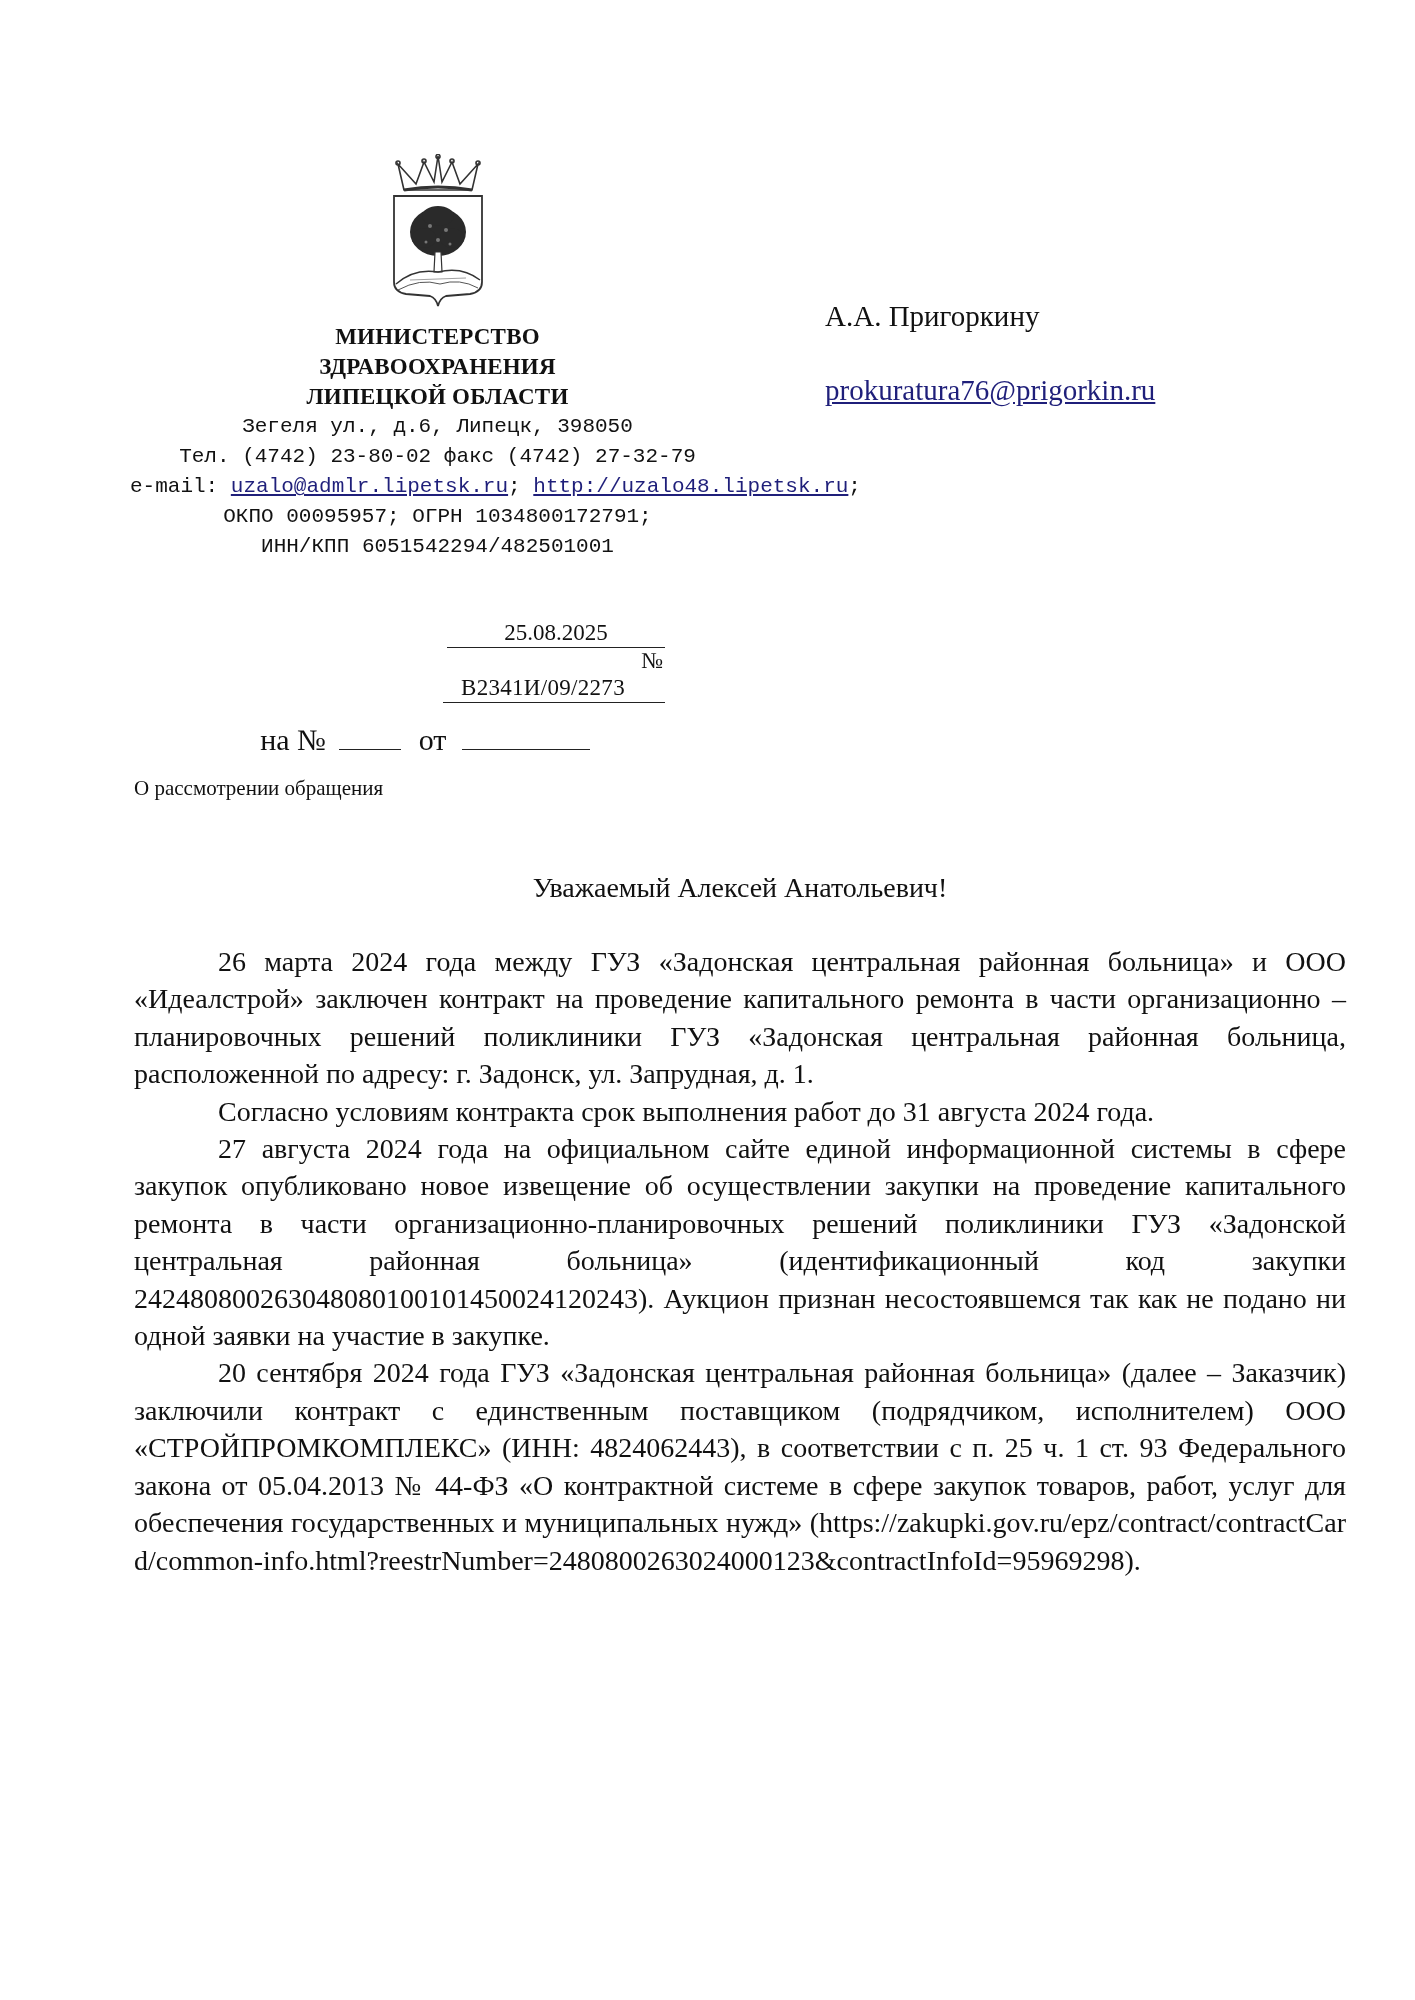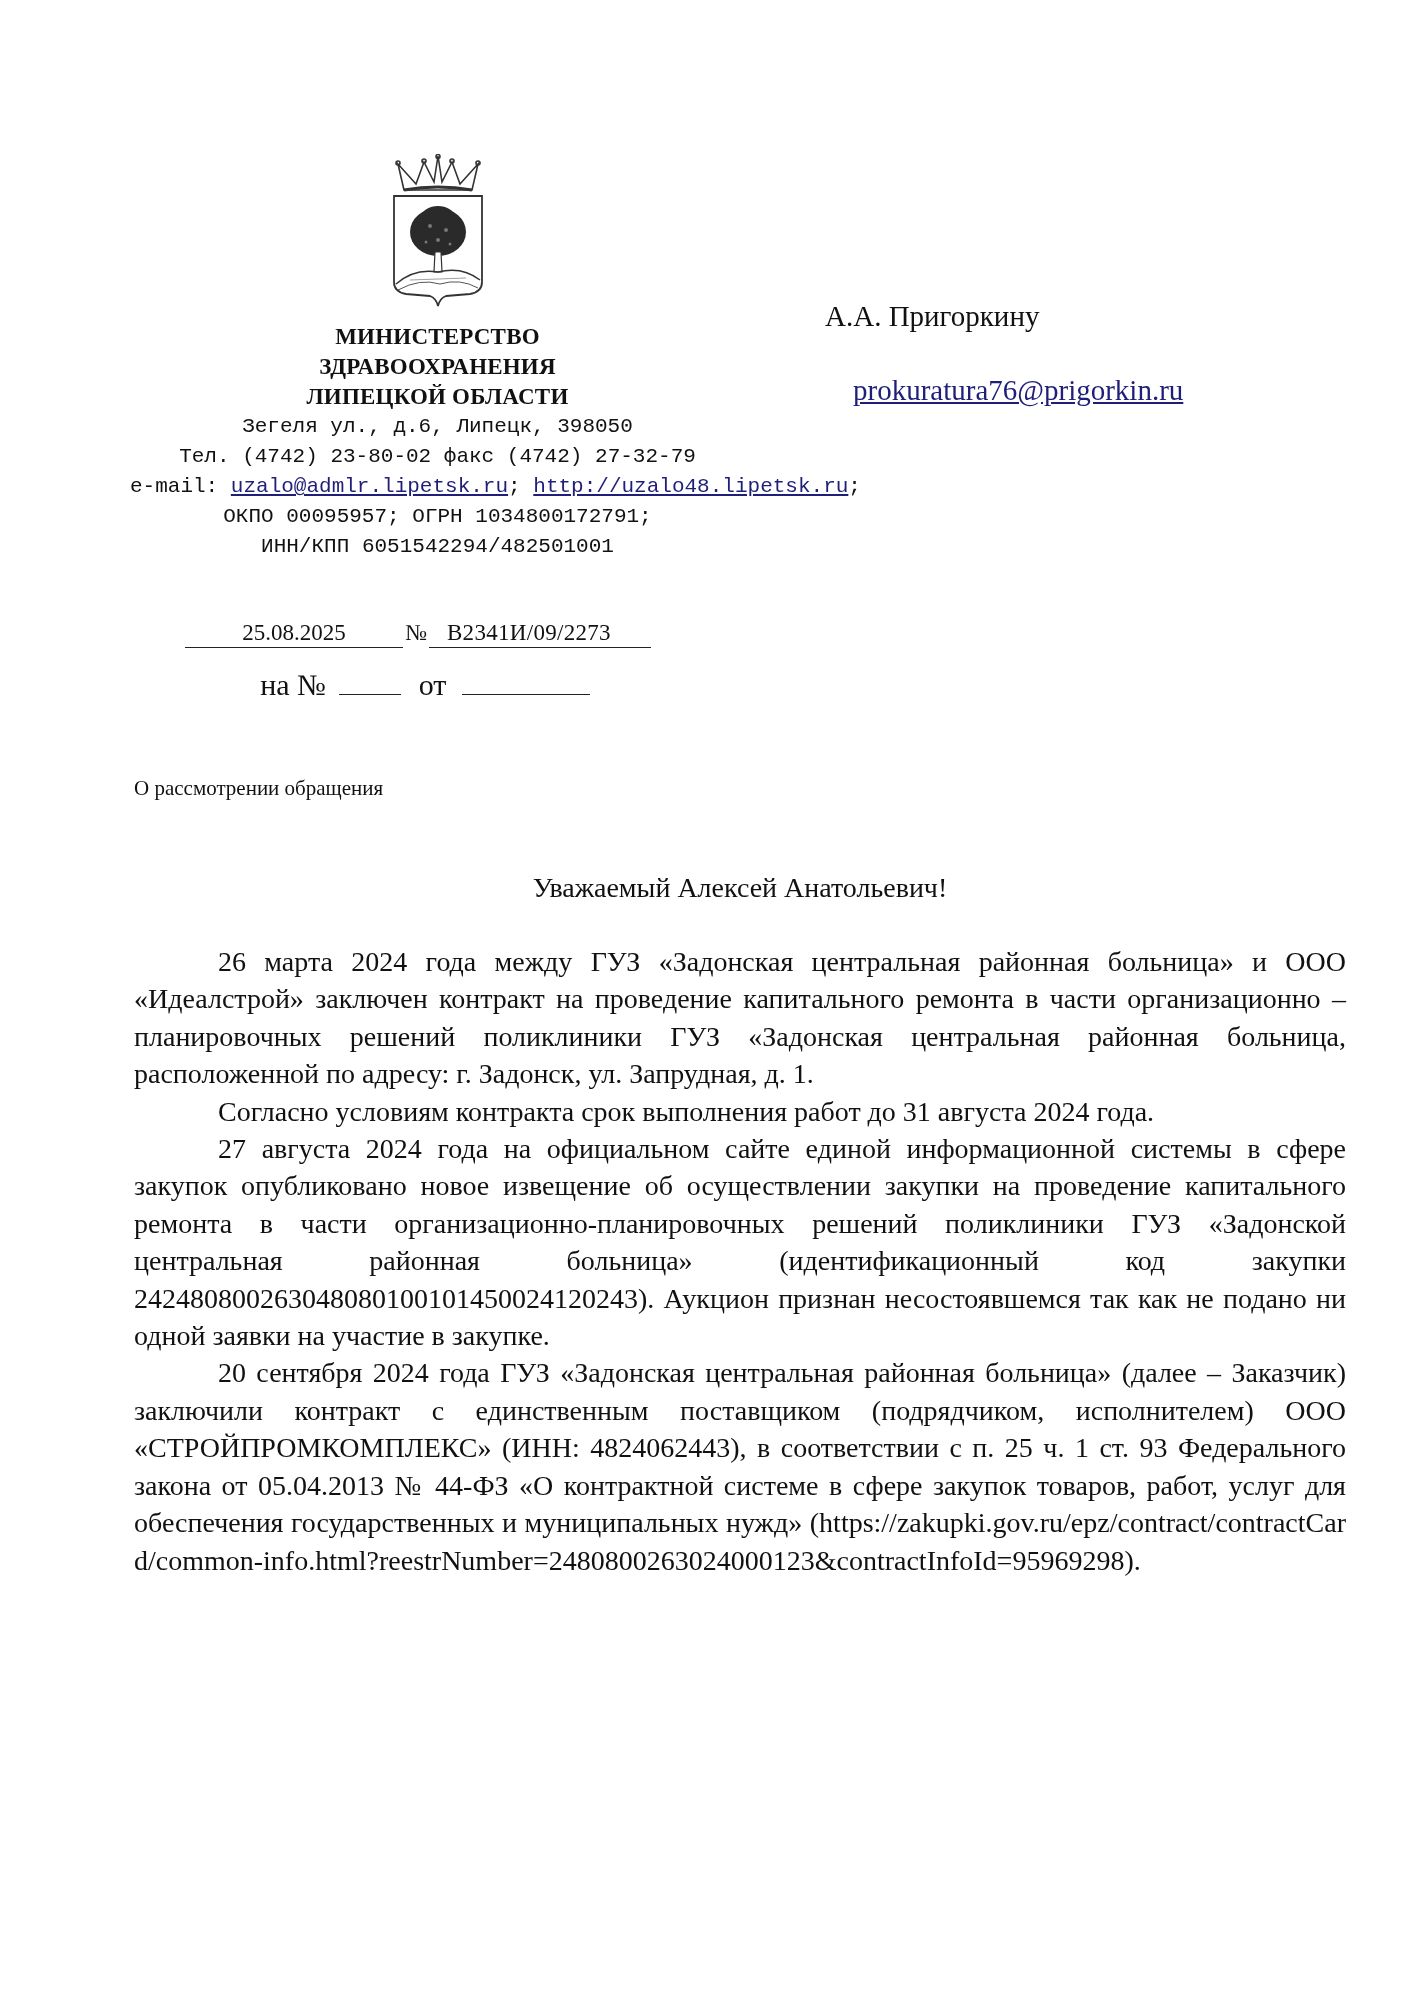--- a/index.html
+++ b/index.html
@@ -55,21 +55,23 @@
     
     .reg-block {
       position: absolute;
       left: 185px;
       top: 620px;
       width: 480px;
       font-size: 23px;
     }
     .reg-row {
       display: flex;
+      align-items: flex-end;
       white-space: nowrap;
+      flex-direction: column;
     }
     .reg-date {
       display: inline-block;
       border-bottom: 1.3px solid #222;
       width: 218px;
       text-align: center;
       padding-bottom: 1px;
     }
     .reg-num-sign { padding: 0 2px 1px 2px; }
     .reg-number {
@@ -108,21 +110,20 @@
     .recipient {
       position: absolute;
       left: 825px;
       top: 298px;
       font-size: 29px;
       line-height: 36px;
     }
     .recipient-email {
       display: block;
       margin-top: 38px;
-      margin-left: 28px;
     }
     
     .subject {
       position: absolute;
       left: 134px;
       top: 776px;
       font-size: 21px;
     }
     
     .salutation {

